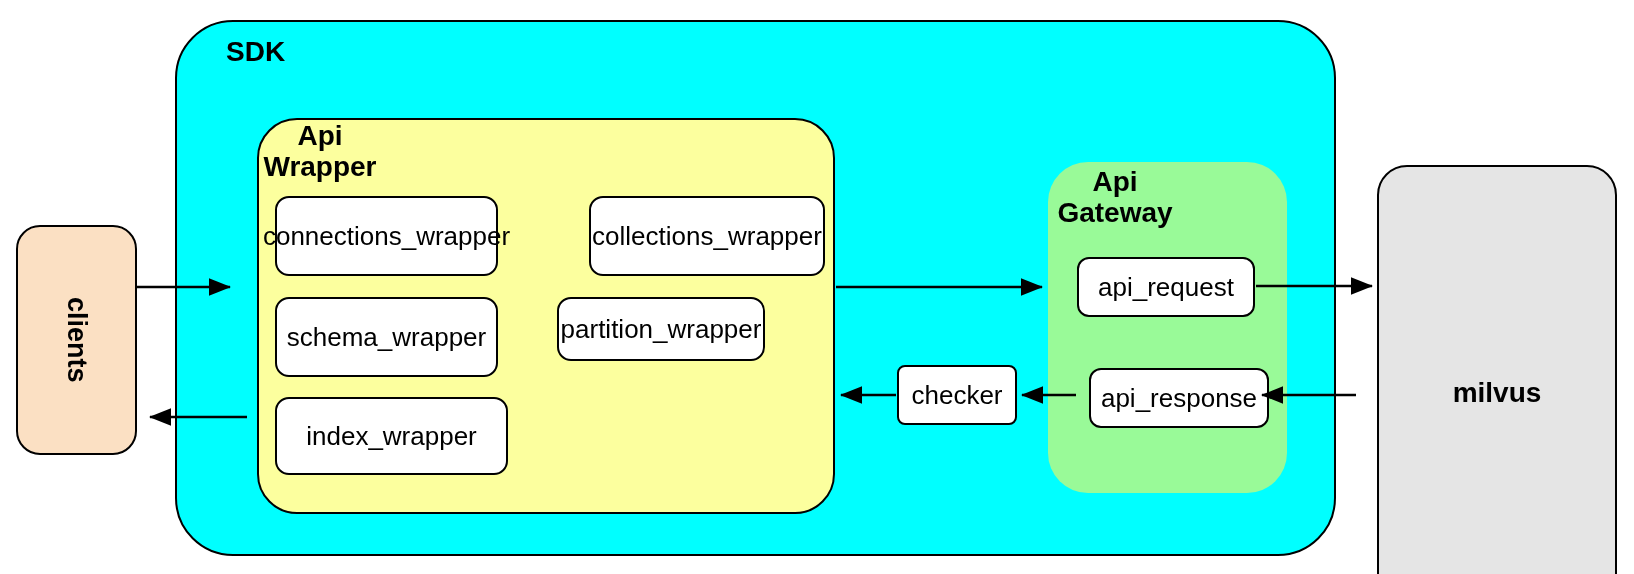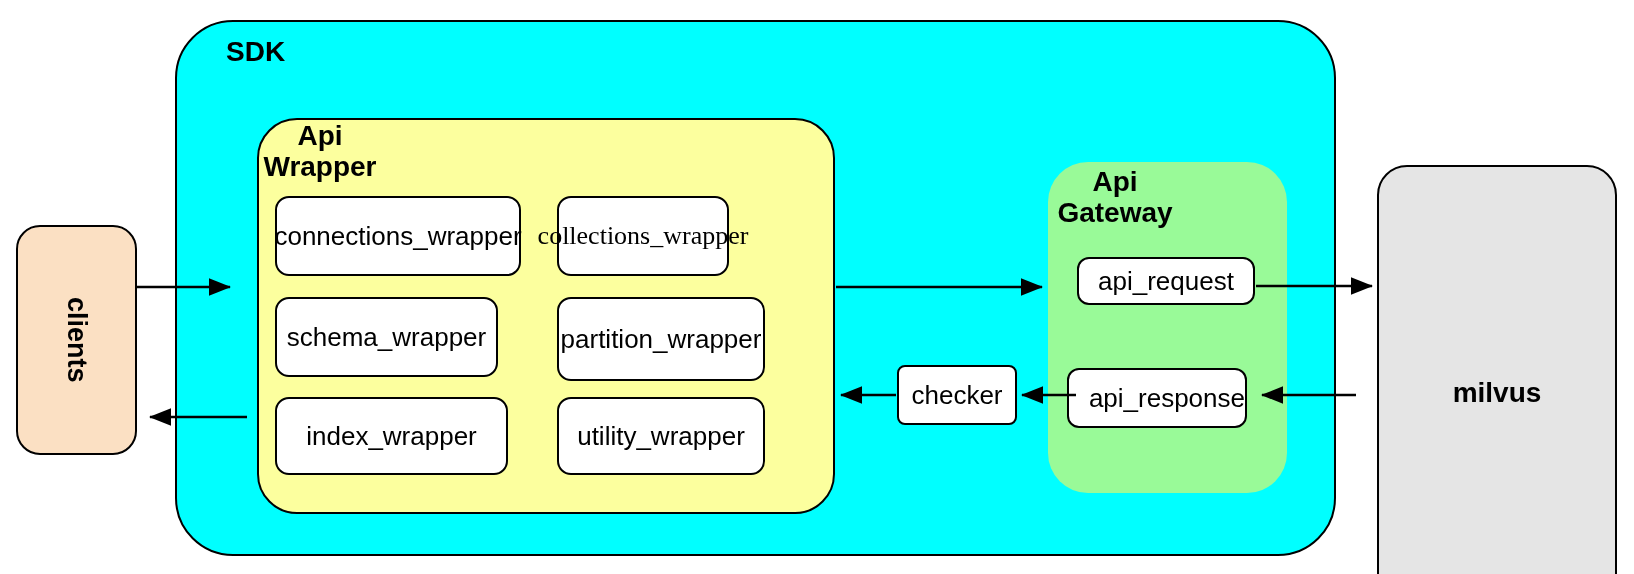--- a/index.html
+++ b/index.html
@@ -67,29 +67,29 @@
 
   
   .box {
     background: #ffffff;
     border: 2.5px solid #000;
     border-radius: 14px;
     display: flex; align-items: center; justify-content: center;
     font-size: 26px;
     text-align: center;
   }
-  .b-connections { left: 275px;  top: 196px; width: 246px; height: 80px; }
-  .b-collections { left: 557px;  top: 196px; width: 172px; height: 80px; font-family: Liberation Serif, serif; }
+  .b-connections { left: 275px;  top: 196px; width: 223px; height: 80px; }
+  .b-collections { left: 589px;  top: 196px; width: 236px; height: 80px; }
   .b-schema      { left: 275px;  top: 297px; width: 223px; height: 80px; text-align: right; }
-  .b-partition   { left: 557px;  top: 297px; width: 208px; height: 84px; }
+  .b-partition   { left: 557px;  top: 297px; width: 208px; height: 64px; }
   .b-index       { left: 275px;  top: 397px; width: 233px; height: 78px; }
   .b-utility     { left: 557px;  top: 397px; width: 208px; height: 78px; }
   .b-checker     { left: 897px;  top: 365px; width: 120px; height: 60px; border-radius: 8px; }
-  .b-request     { left: 1077px; top: 257px; width: 178px; height: 48px; border-radius: 12px; }
-  .b-response    { left: 1067px; top: 368px; width: 180px; height: 60px; border-radius: 12px; justify-content: flex-end; }
+  .b-request     { left: 1077px; top: 257px; width: 178px; height: 60px; border-radius: 12px; }
+  .b-response    { left: 1089px; top: 368px; width: 180px; height: 60px; border-radius: 12px; }
 
   
   svg.arrows {
     position: absolute;
     left: 0; top: 0;
     width: 1634px; height: 574px;
     pointer-events: none;
   }
   svg.arrows line { stroke: #000; stroke-width: 2.5; }
 </style>
@@ -125,23 +125,20 @@
   </div>
   <div class="abs box b-schema">
     <span>schema_wrapper</span>
   </div>
   <div class="abs box b-partition">
     <span>partition_wrapper</span>
   </div>
   <div class="abs box b-index">
     <span>index_wrapper</span>
   </div>
-  <div class="abs box b-utility">
-    <span>utility_wrapper</span>
-  </div>
 
   <div class="abs box b-checker">
     <span>checker</span>
   </div>
 
   <div class="abs box b-request">
     <span>api_request</span>
   </div>
   <div class="abs box b-response">
     <span>api_response</span>

